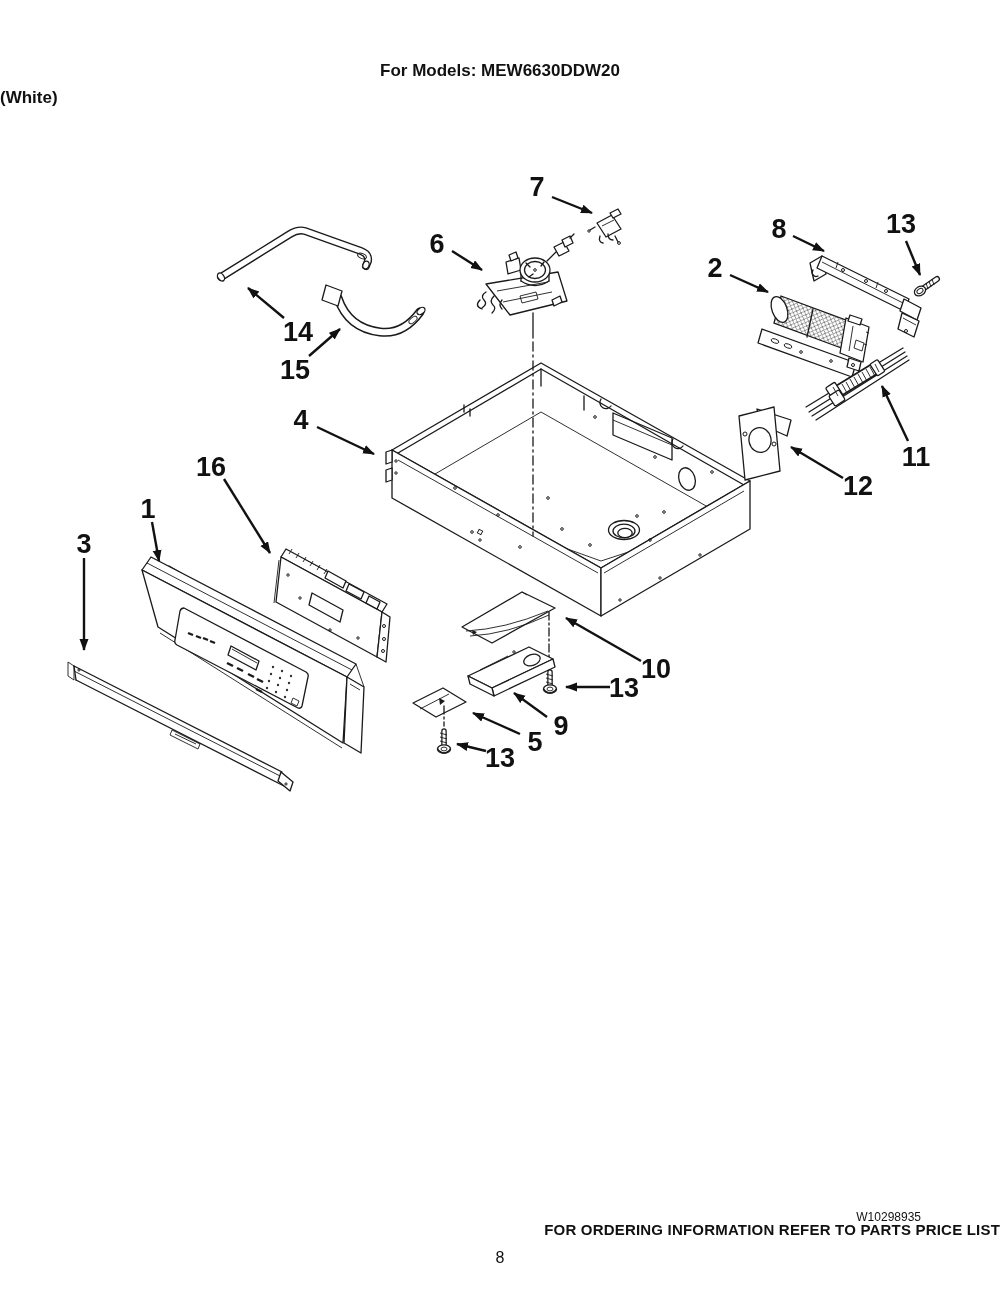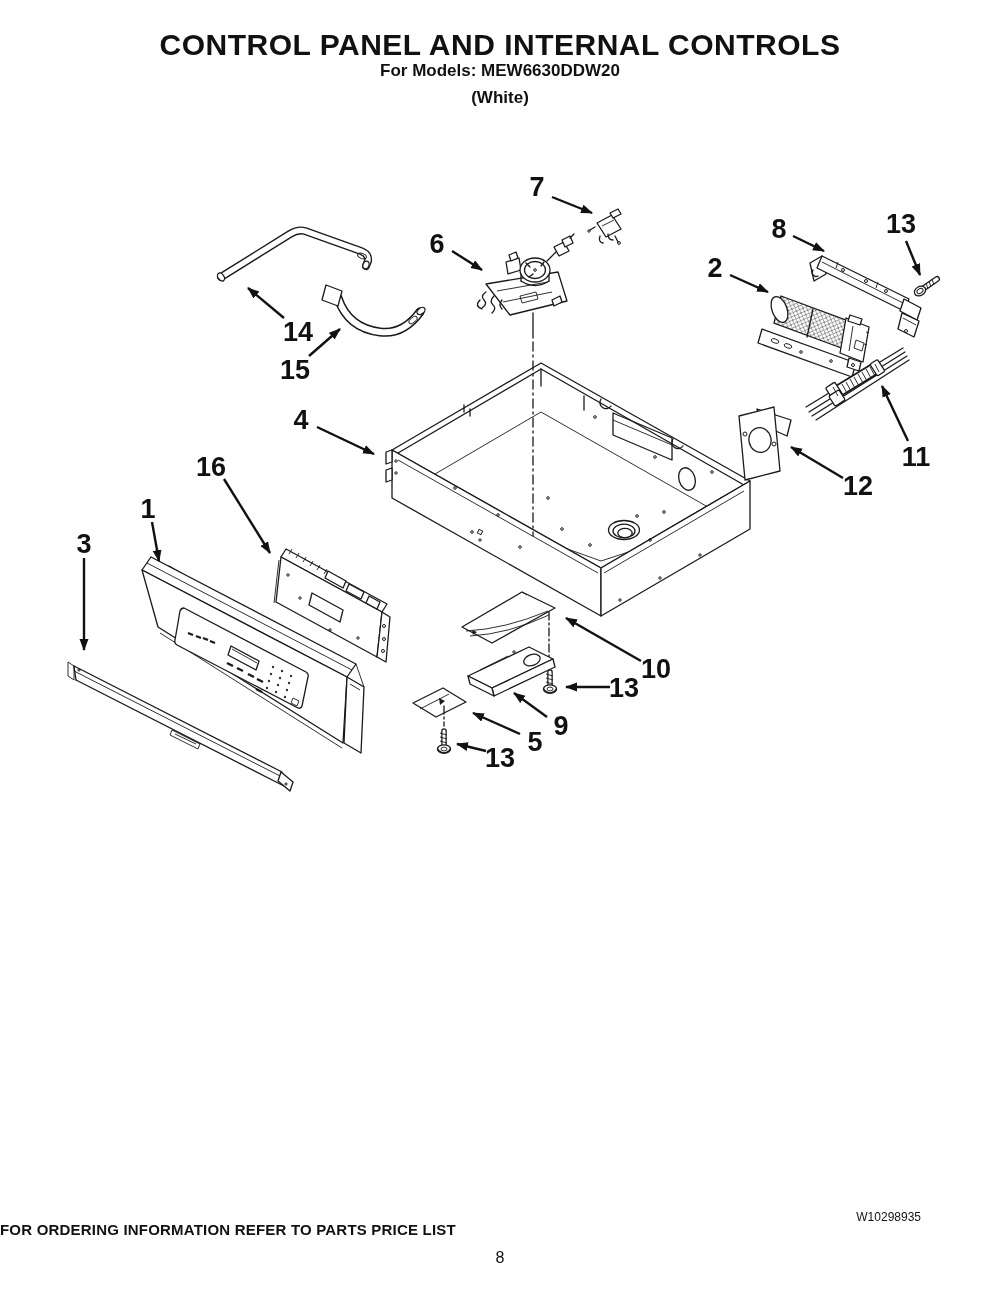--- a/index.html
+++ b/index.html
@@ -2,40 +2,39 @@
 <html><head>
 <meta charset="utf-8">
 <style>
   html,body{margin:0;padding:0;background:#888;}
   .page{position:relative;width:1000px;height:1294px;background:#ffffff;margin:0 auto;
         font-family:"Liberation Sans",sans-serif;color:#111;overflow:hidden;}
   .hdr-title{position:absolute;top:28px;left:0;width:100%;text-align:center;
              font-size:30px;font-weight:bold;letter-spacing:0.5px;}
   .hdr-models{position:absolute;top:61px;left:0;width:100%;text-align:center;
               font-size:17px;font-weight:bold;}
-  .hdr-finish{position:absolute;top:88px;left:0;width:100%;text-align:center;
+  .hdr-finish{position:absolute;top:88px;left:0;width:100%;
               font-size:17px;font-weight:bold;}
-  .ftr-note{position:absolute;top:1221px;left:0;width:100%;text-align:left;
+  .ftr-note{position:absolute;top:1221px;left:0;width:100%;text-align:right;
             font-size:15px;font-weight:bold;letter-spacing:0.2px;}
   .ftr-page{position:absolute;top:1249px;left:0;width:100%;text-align:center;font-size:16px;}
   .ftr-doc{position:absolute;top:1210px;right:79px;font-size:12px;}
   svg#diagram-svg{position:absolute;top:0;left:0;}
   .callout-label{font-family:"Liberation Sans",sans-serif;font-weight:bold;font-size:27px;fill:#111;}
   .callout-arrow{stroke:#111;stroke-width:2.4;fill:none;}
   .ln{stroke:#1a1a1a;stroke-width:1.3;fill:none;stroke-linecap:round;stroke-linejoin:round;}
   .wh{stroke:#1a1a1a;stroke-width:1.3;fill:#fff;stroke-linejoin:round;}
   .thin{stroke:#1a1a1a;stroke-width:0.9;fill:none;}
   .dot{fill:none;stroke:#1a1a1a;stroke-width:1;}
 </style>
 </head>
 <body>
 
 <div class="page">
 
-  <div class="hdr-title">CONTROL PANEL AND INTERNAL CONTROLS</div>
   <div class="hdr-models">For Models: MEW6630DDW20</div>
   <div class="hdr-finish">(White)</div>
 
   <svg id="diagram-svg" width="1000" height="1294" viewBox="0 0 1000 1294" xmlns="http://www.w3.org/2000/svg">
     <defs>
       <marker id="ah" markerWidth="13" markerHeight="10" refX="11" refY="4.5" orient="auto" markerUnits="userSpaceOnUse">
         <path d="M0,0 L12,4.5 L0,9 Z" fill="#111"></path>
       </marker>
       <pattern id="mesh" width="5" height="5" patternUnits="userSpaceOnUse" patternTransform="rotate(22)">
         <path d="M0,5 L5,0 M0,0 L5,5" stroke="#3a3a3a" stroke-width="0.6" fill="none"></path>

